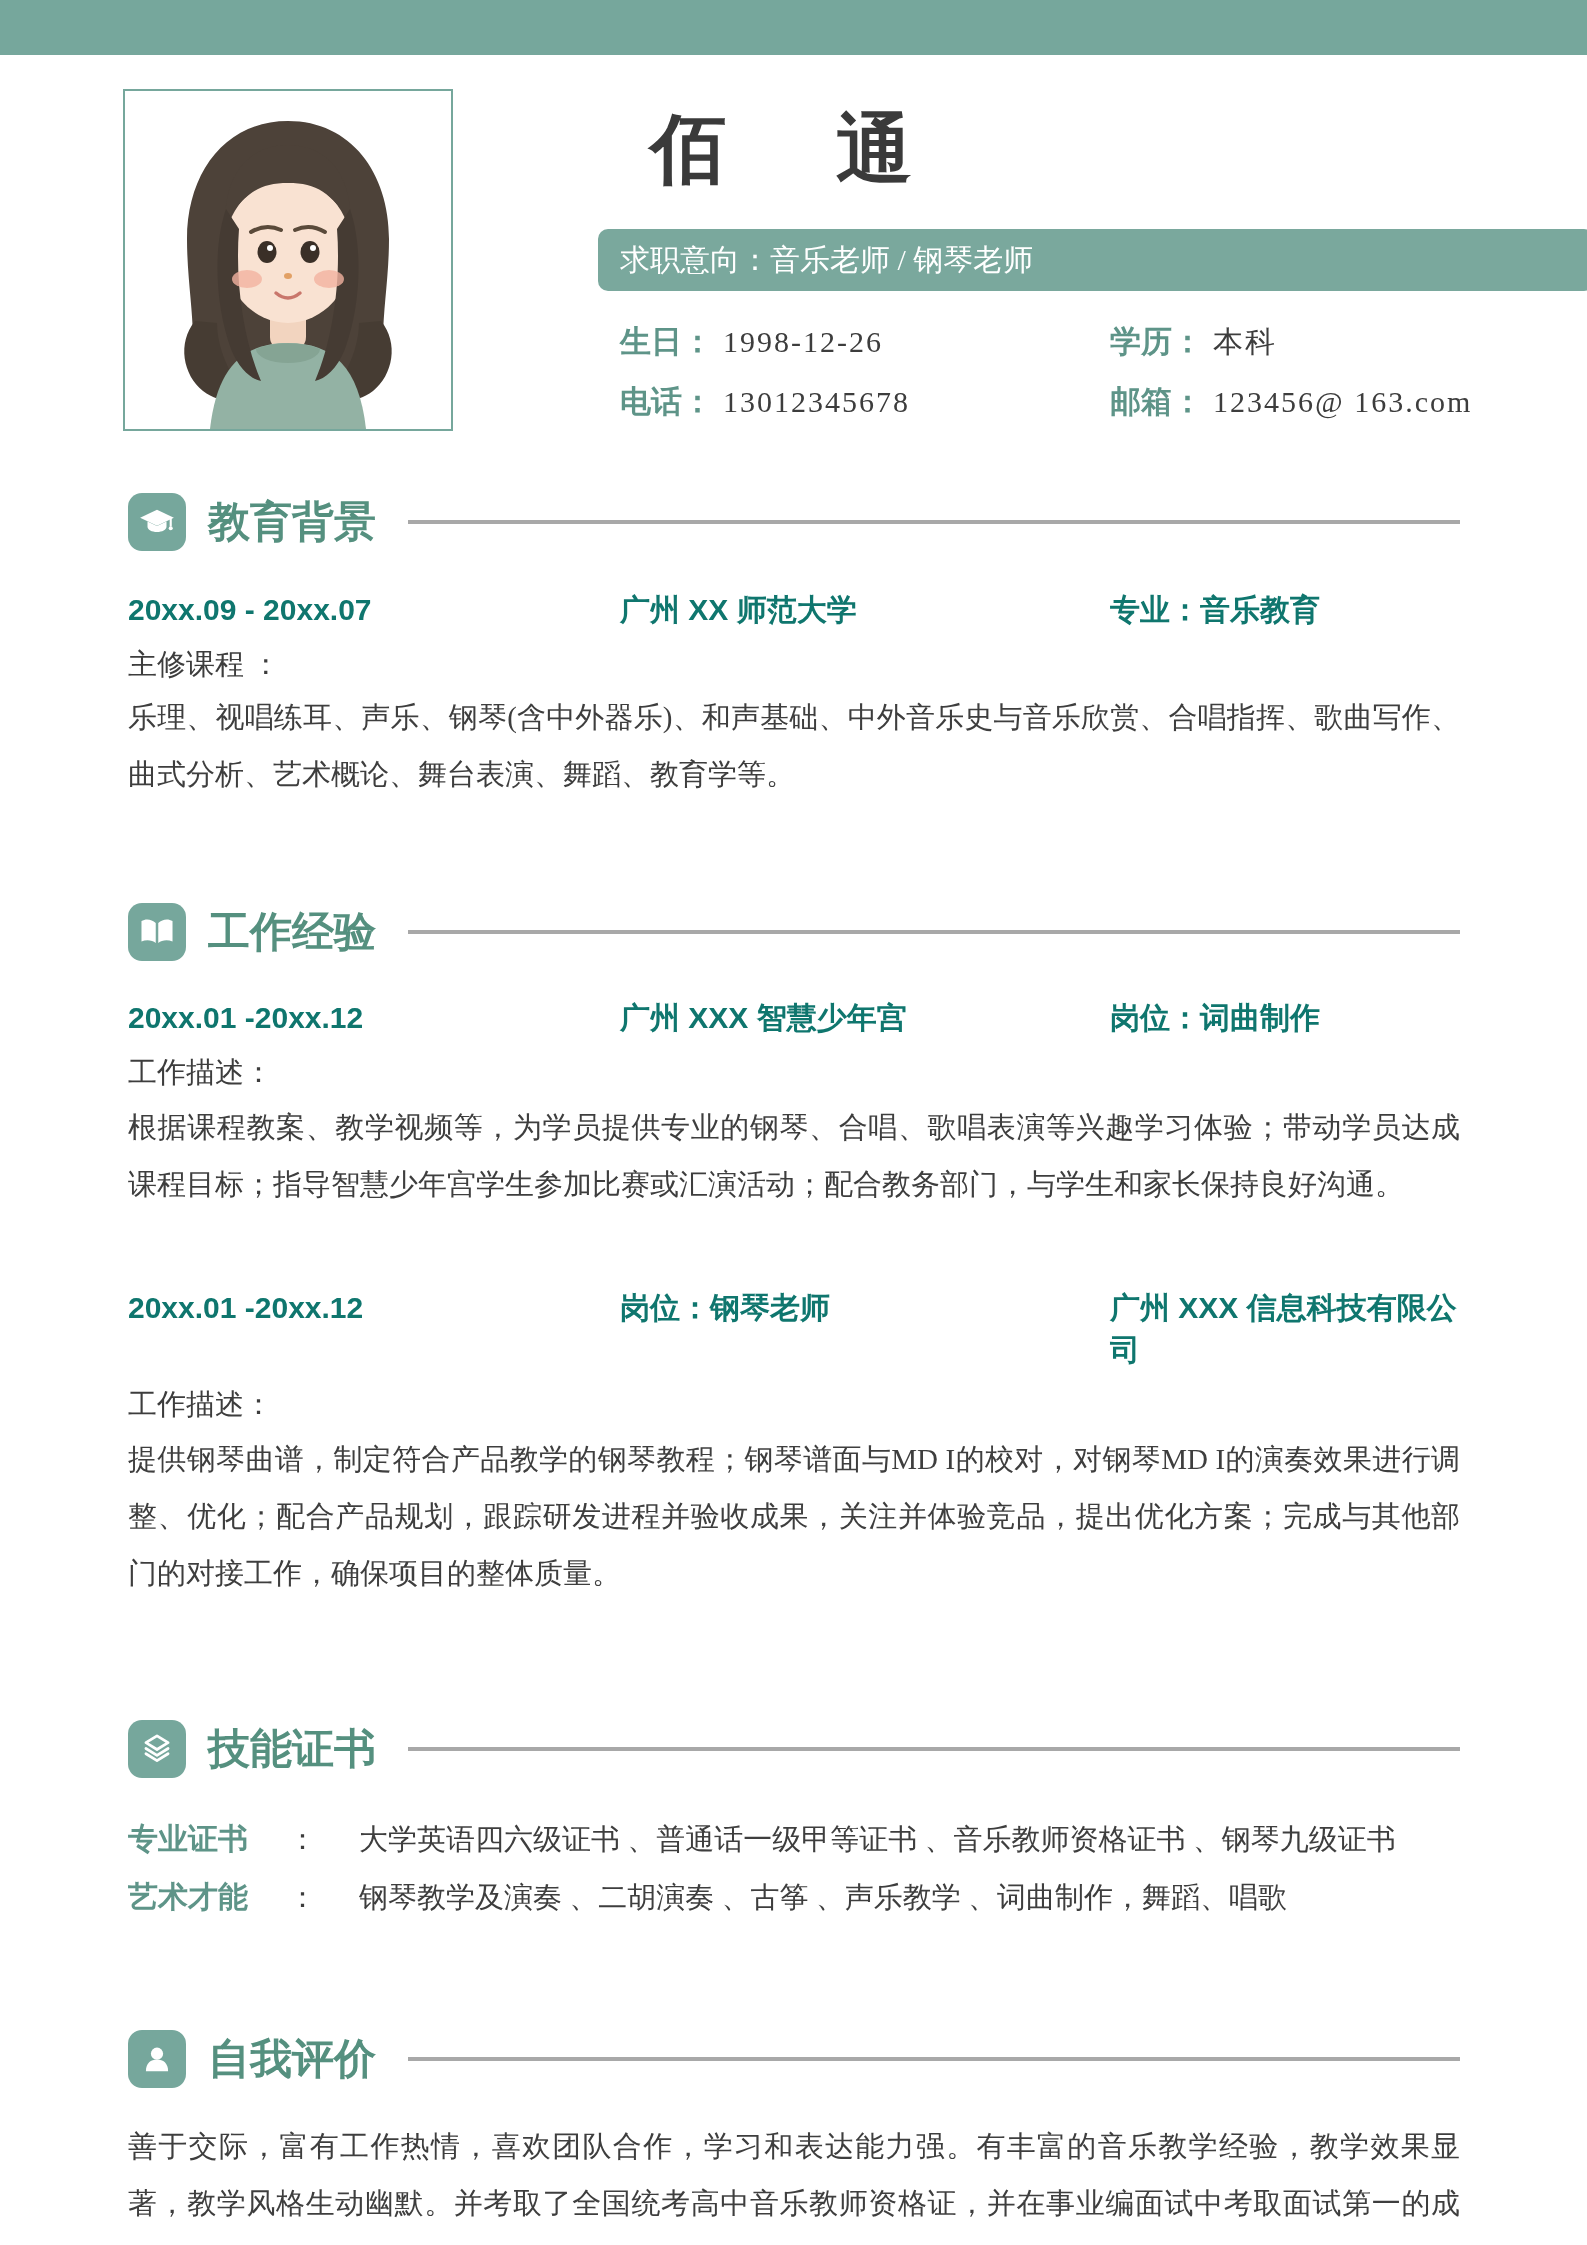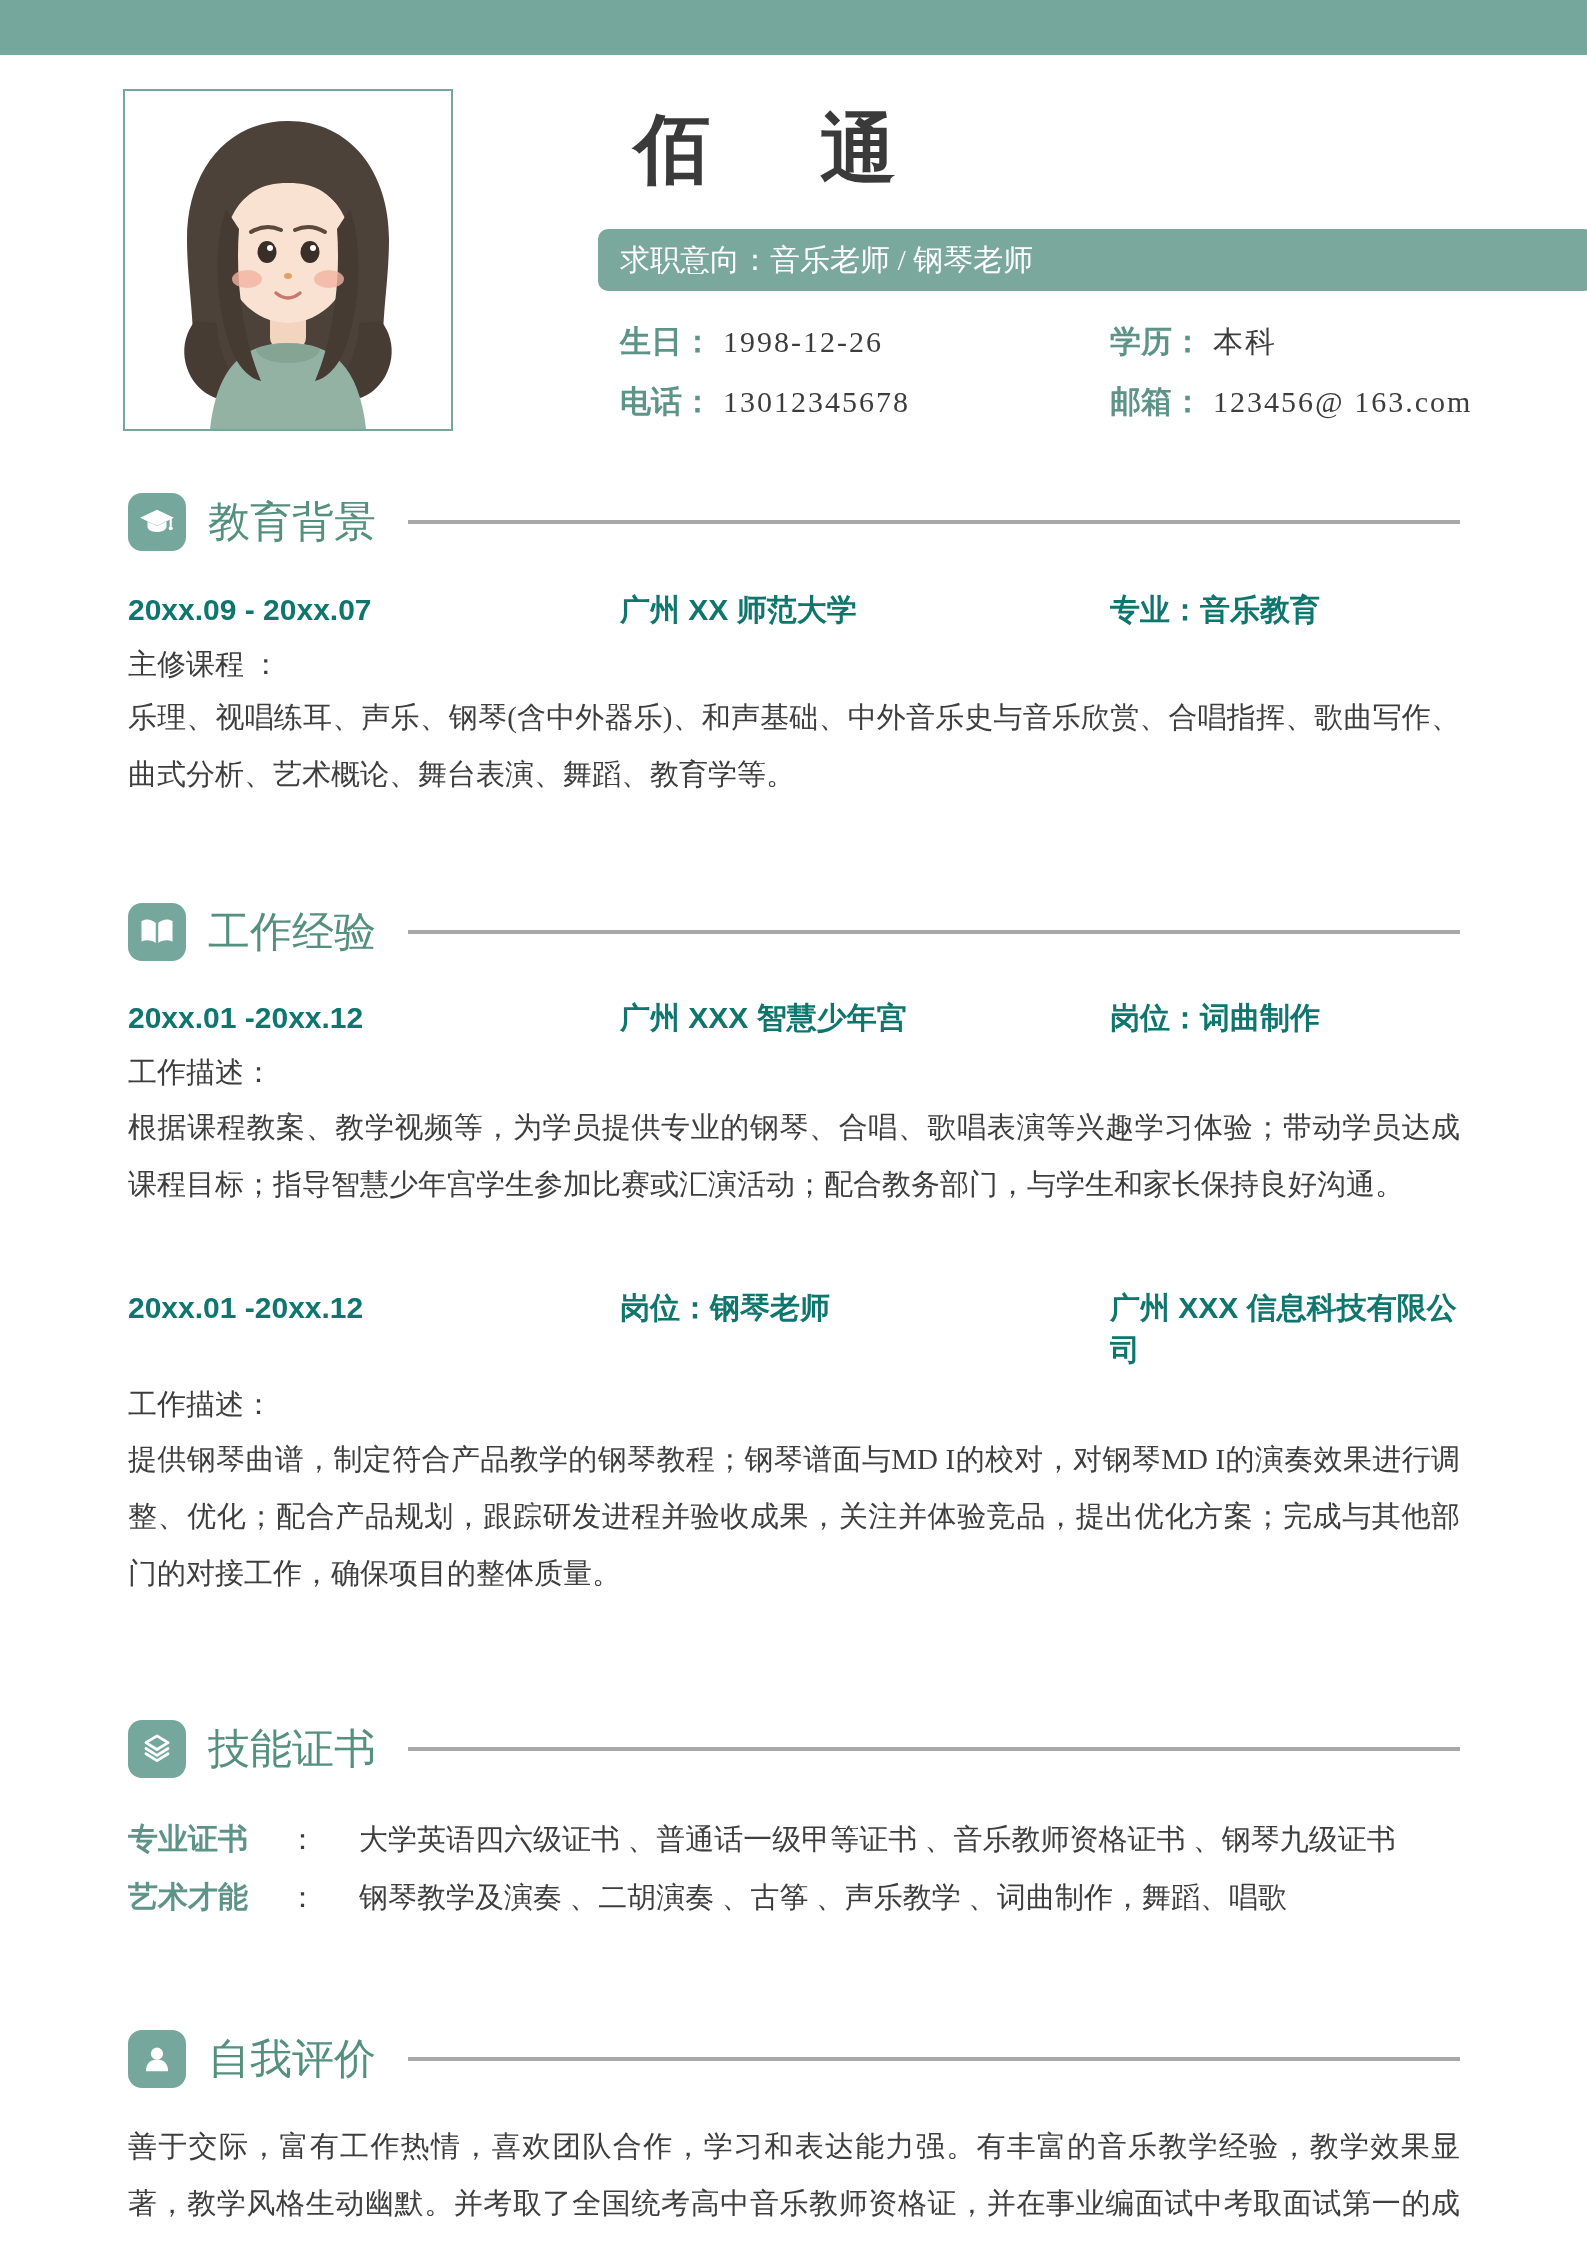--- a/index.html
+++ b/index.html
@@ -16,21 +16,21 @@
   
   .header { position: relative; height: 376px; }
   .photo-frame {
     position: absolute; left: 123px; top: 34px;
     width: 326px; height: 338px;
     border: 2px solid #76a79c; background: #fff;
     box-sizing: content-box;
   }
   .photo-frame svg { display: block; width: 326px; height: 338px; }
   .name {
-    position: absolute; left: 634px; top: 52px;
+    position: absolute; left: 650px; top: 52px;
     margin: 0;
     font-family: "Liberation Sans", "DejaVu Sans", sans-serif;
     font-weight: 700; font-size: 76px; line-height: 84px;
     letter-spacing: 17px; color: #3a3a3a;
   }
   .objective-bar {
     position: absolute; left: 598px; top: 174px;
     width: 996px; height: 62px;
     background: #7aa89d; border-radius: 10px;
     color: #ffffff; font-size: 30px; line-height: 62px;
@@ -52,21 +52,21 @@
   .section-header { display: flex; align-items: center; }
   .icon-box {
     width: 58px; height: 58px; border-radius: 14px;
     background: #76a79c; flex: none;
     display: flex; align-items: center; justify-content: center;
   }
   .icon-box svg { width: 38px; height: 38px; }
   .section-title {
     margin: 0 0 0 22px;
     font-family: "Liberation Sans", "DejaVu Sans", sans-serif;
-    font-weight: 400; font-size: 42px; color: #55907f;
+    font-weight: 700; font-size: 42px; color: #55907f;
     white-space: nowrap;
   }
   .header-line { flex: 1; height: 4px; background: #a8a8a8; margin-left: 32px; }
 
   .row3 {
     display: grid; grid-template-columns: 492px 490px 1fr;
     font-family: "Liberation Sans", "DejaVu Sans", sans-serif;
     font-weight: 700; font-size: 30px; line-height: 42px; color: #0f766e;
   }
   .dark-label { font-size: 29px; line-height: 42px; color: #3d3d3d; }

